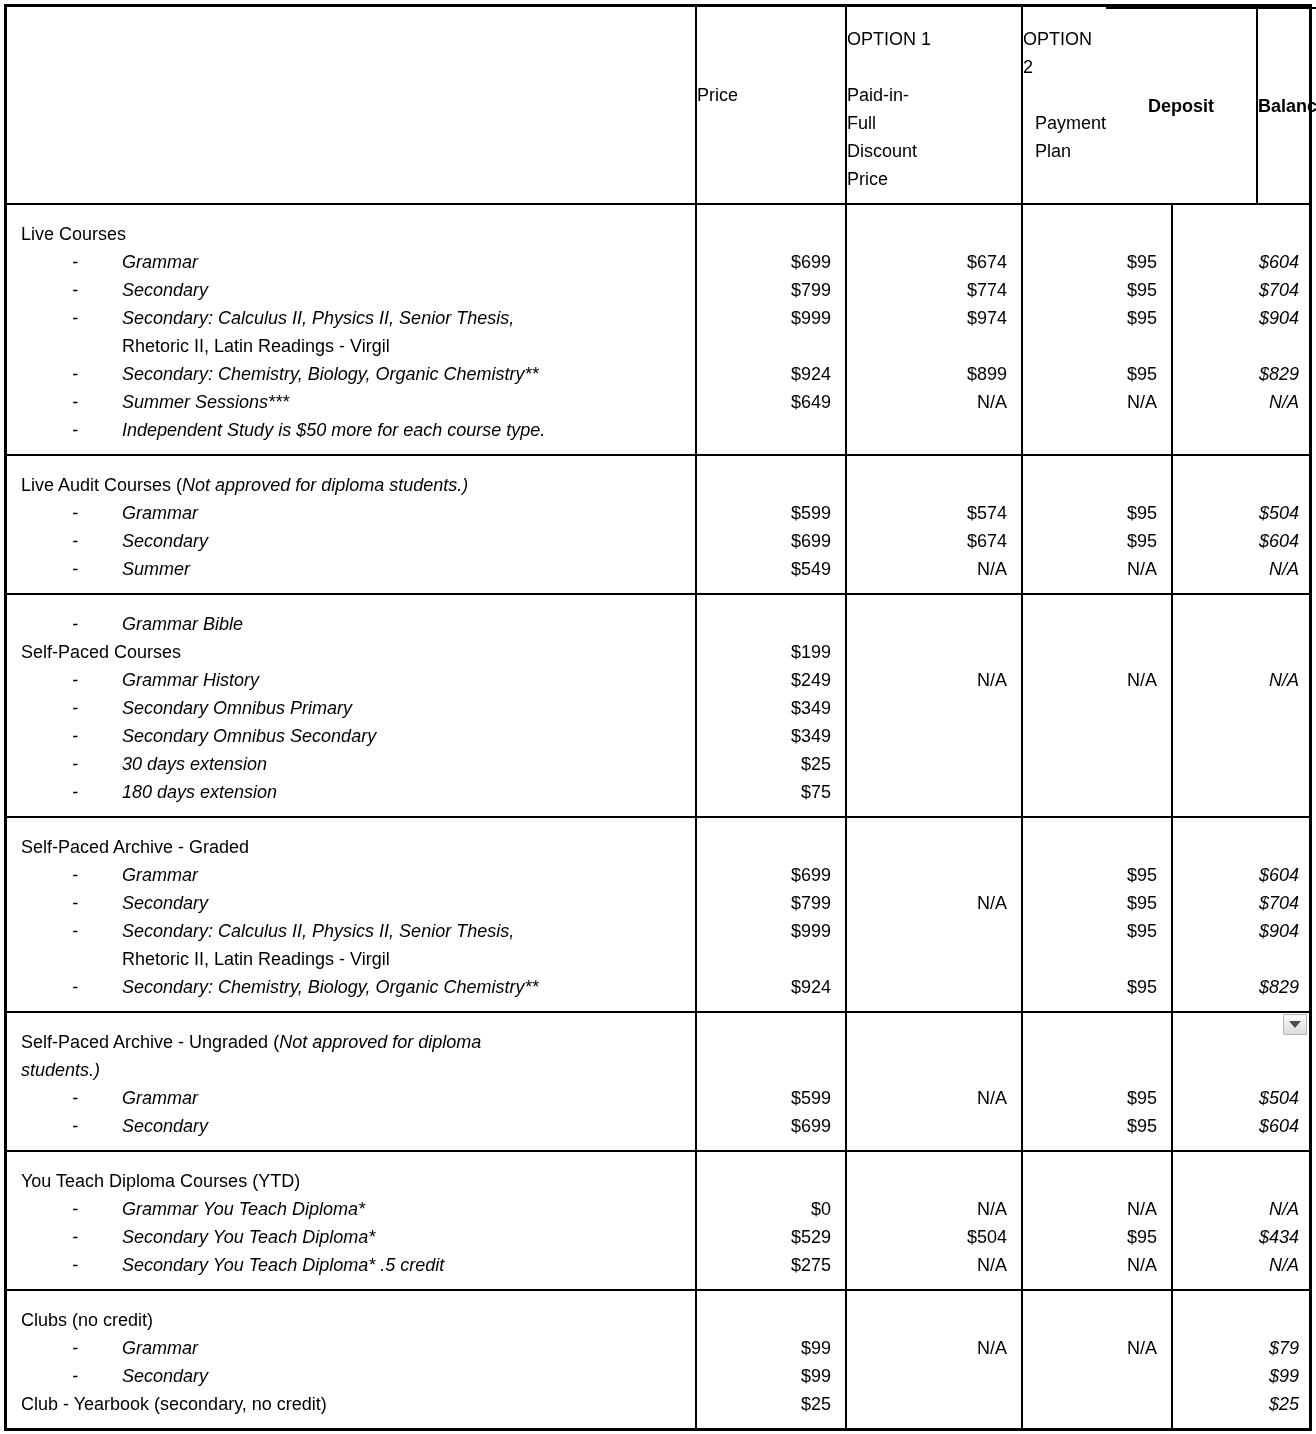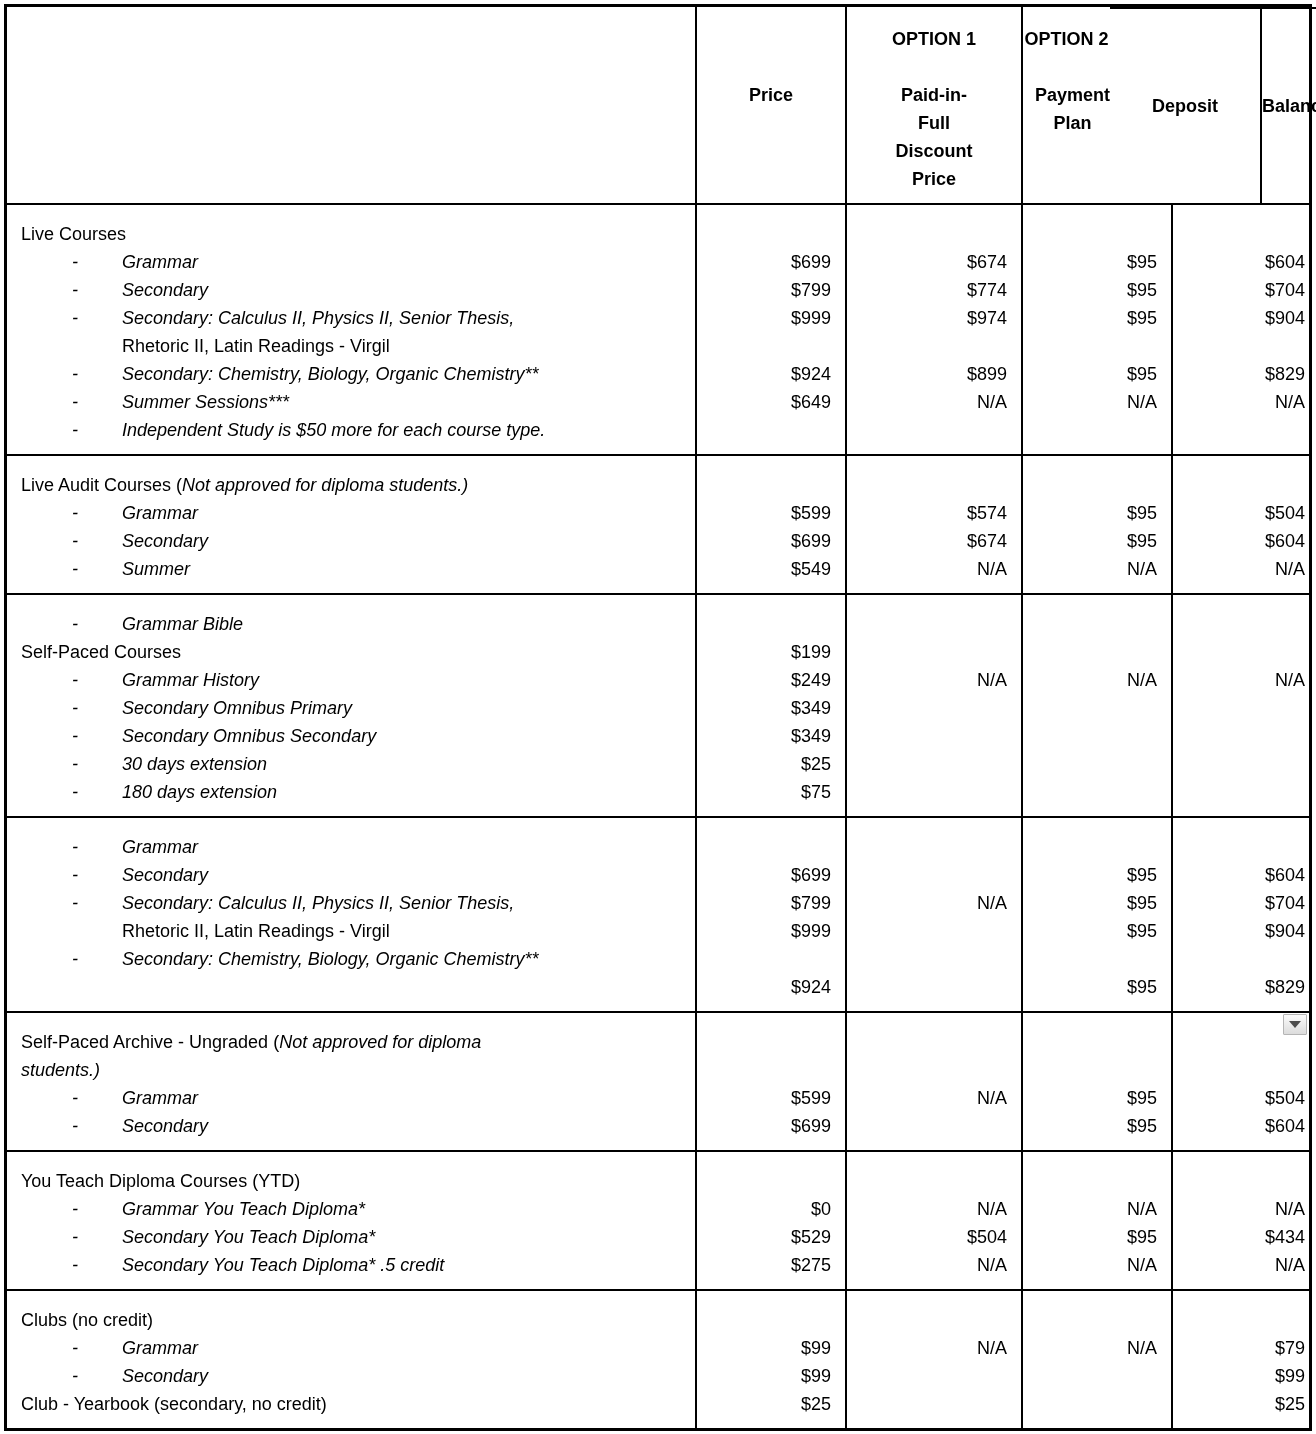--- a/index.html
+++ b/index.html
@@ -16,21 +16,21 @@
     border: 3px solid #000;
     background: #fff;
   }
   
   .header-row {
     display: grid;
     grid-template-columns: 688px 150px 176px 1fr;
     height: 196px;
   }
   .val-border { border-left: 2px solid #000; }
-  .hlabel, .htitle, .hsub { font-weight: bold; text-align: center; line-height: 28px; }
+  .hlabel, .htitle, .hsub { font-weight: normal; text-align: left; line-height: 28px; }
   .price-header { padding-top: 74px; }
   .option1-header { padding-top: 18px; }
   .option1-header .hsub { margin-top: 28px; white-space: pre-line; }
   .option2-header { display: flex; }
   .option2-top { height: 109px; padding-top: 18px; }
   .option2-top .hsub { margin-top: 28px; margin-left: 12px; }
   .option2-bottom { flex: 1; display: grid; grid-template-columns: 150px 1fr; border-top: 2px solid #000; }
   .subcol { display: flex; align-items: center; justify-content: center; font-weight: bold; }
   .subcol.balance-sub { border-left: 2px solid #000; }
   
@@ -40,21 +40,21 @@
     border-top: 2px solid #000;
   }
   .section-row .cell { padding-top: 15px; padding-bottom: 10px; }
   .line { height: 28px; line-height: 28px; white-space: nowrap; }
   .line.flush { padding-left: 14px; }
   .line.bullet { padding-left: 65px; font-style: italic; }
   .line.cont { padding-left: 115px; }
   .dash { display: inline-block; width: 50px; }
   .em { font-style: italic; }
   .vline { height: 28px; line-height: 28px; text-align: right; padding-right: 14px; }
-  .balance-col .vline { padding-right: 4px; }
+  .balance-col .vline { padding-right: 10px; font-style: italic; }
   .balance-col { position: relative; }
   
   .dropdown-btn {
     position: absolute;
     top: 1px; right: 2px;
     width: 24px; height: 21px;
     background: linear-gradient(#fbfbfb, #dcdcdc);
     border: 1px solid #b5b5b5;
     border-radius: 1px;
     display: flex; align-items: center; justify-content: center;
@@ -225,20 +225,21 @@
           <div class="vline"></div>
           <div class="vline">N/A</div>
           <div class="vline"></div>
           <div class="vline"></div>
           <div class="vline"></div>
           <div class="vline"></div>
         </div>
       </div>
       <div class="section-row">
         <div class="cell desc-cell">
+          <div class="line flush"><span>Self-Paced Archive - Graded</span></div>
           <div class="line bullet"><span class="dash">-</span><span>Grammar</span></div>
           <div class="line bullet"><span class="dash">-</span><span>Secondary</span></div>
           <div class="line bullet"><span class="dash">-</span><span>Secondary: Calculus II, Physics II, Senior Thesis,</span></div>
           <div class="line cont"><span>Rhetoric II, Latin Readings - Virgil</span></div>
           <div class="line bullet"><span class="dash">-</span><span>Secondary: Chemistry, Biology, Organic Chemistry**</span></div>
         </div>
         <div class="cell val-border val-cell">
           <div class="vline"></div>
           <div class="vline">$699</div>
           <div class="vline">$799</div>

